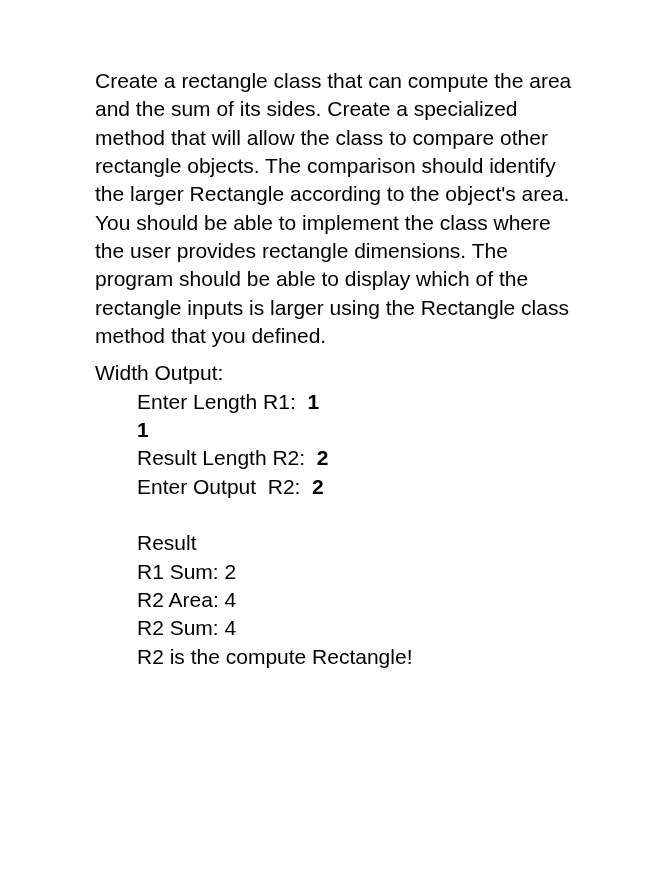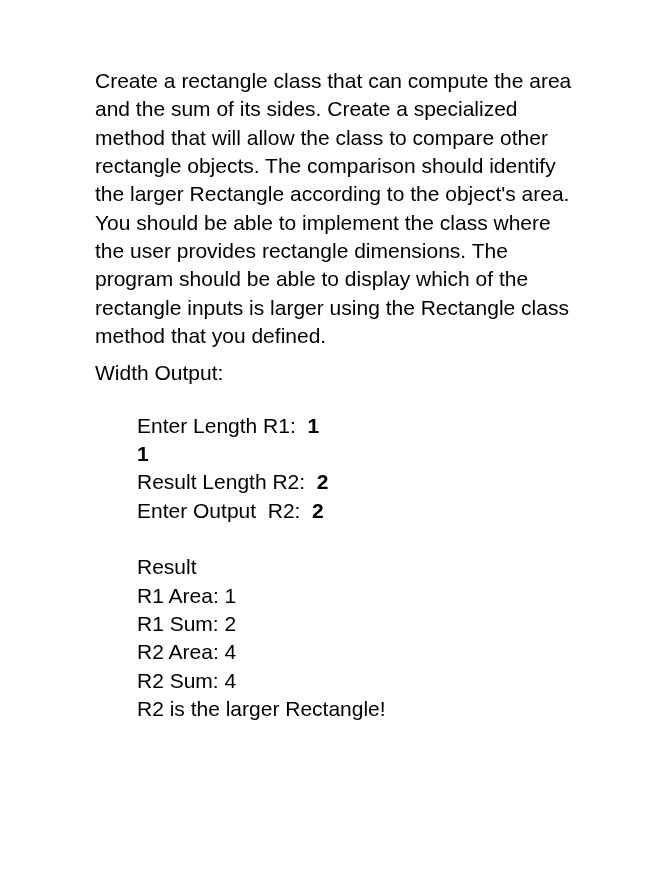--- a/index.html
+++ b/index.html
@@ -16,21 +16,20 @@
       color: #000000;
       line-height: 1.35;
       padding: 58px 70px 58px 95px;
     }
     .paragraph {
       margin-bottom: 0;
       margin-top: 9px;
     }
     .output-block {
       padding-left: 42px;
-      margin-top: 24px;
     }
     .output-line {
       display: flex;
       white-space: pre;
     }
     .output-label {
       flex: 0 0 auto;
     }
     .output-value {
       font-weight: 700;
@@ -56,18 +55,17 @@
   <div class="output-line">
     <span class="output-label">Result Length R2:  </span><span class="output-value">2</span>
   </div>
   <div class="output-line">
     <span class="output-label">Enter Output  R2:  </span><span class="output-value">2</span>
   </div>
 
   <div class="spacer"></div>
 
   <div>Result</div>
-  <div>R1 Area: 1</div>
   <div>R1 Sum: 2</div>
   <div>R2 Area: 4</div>
   <div>R2 Sum: 4</div>
-  <div>R2 is the larger Rectangle!</div>
+  <div>R2 is the compute Rectangle!</div>
 </div>
 
 </body></html>

